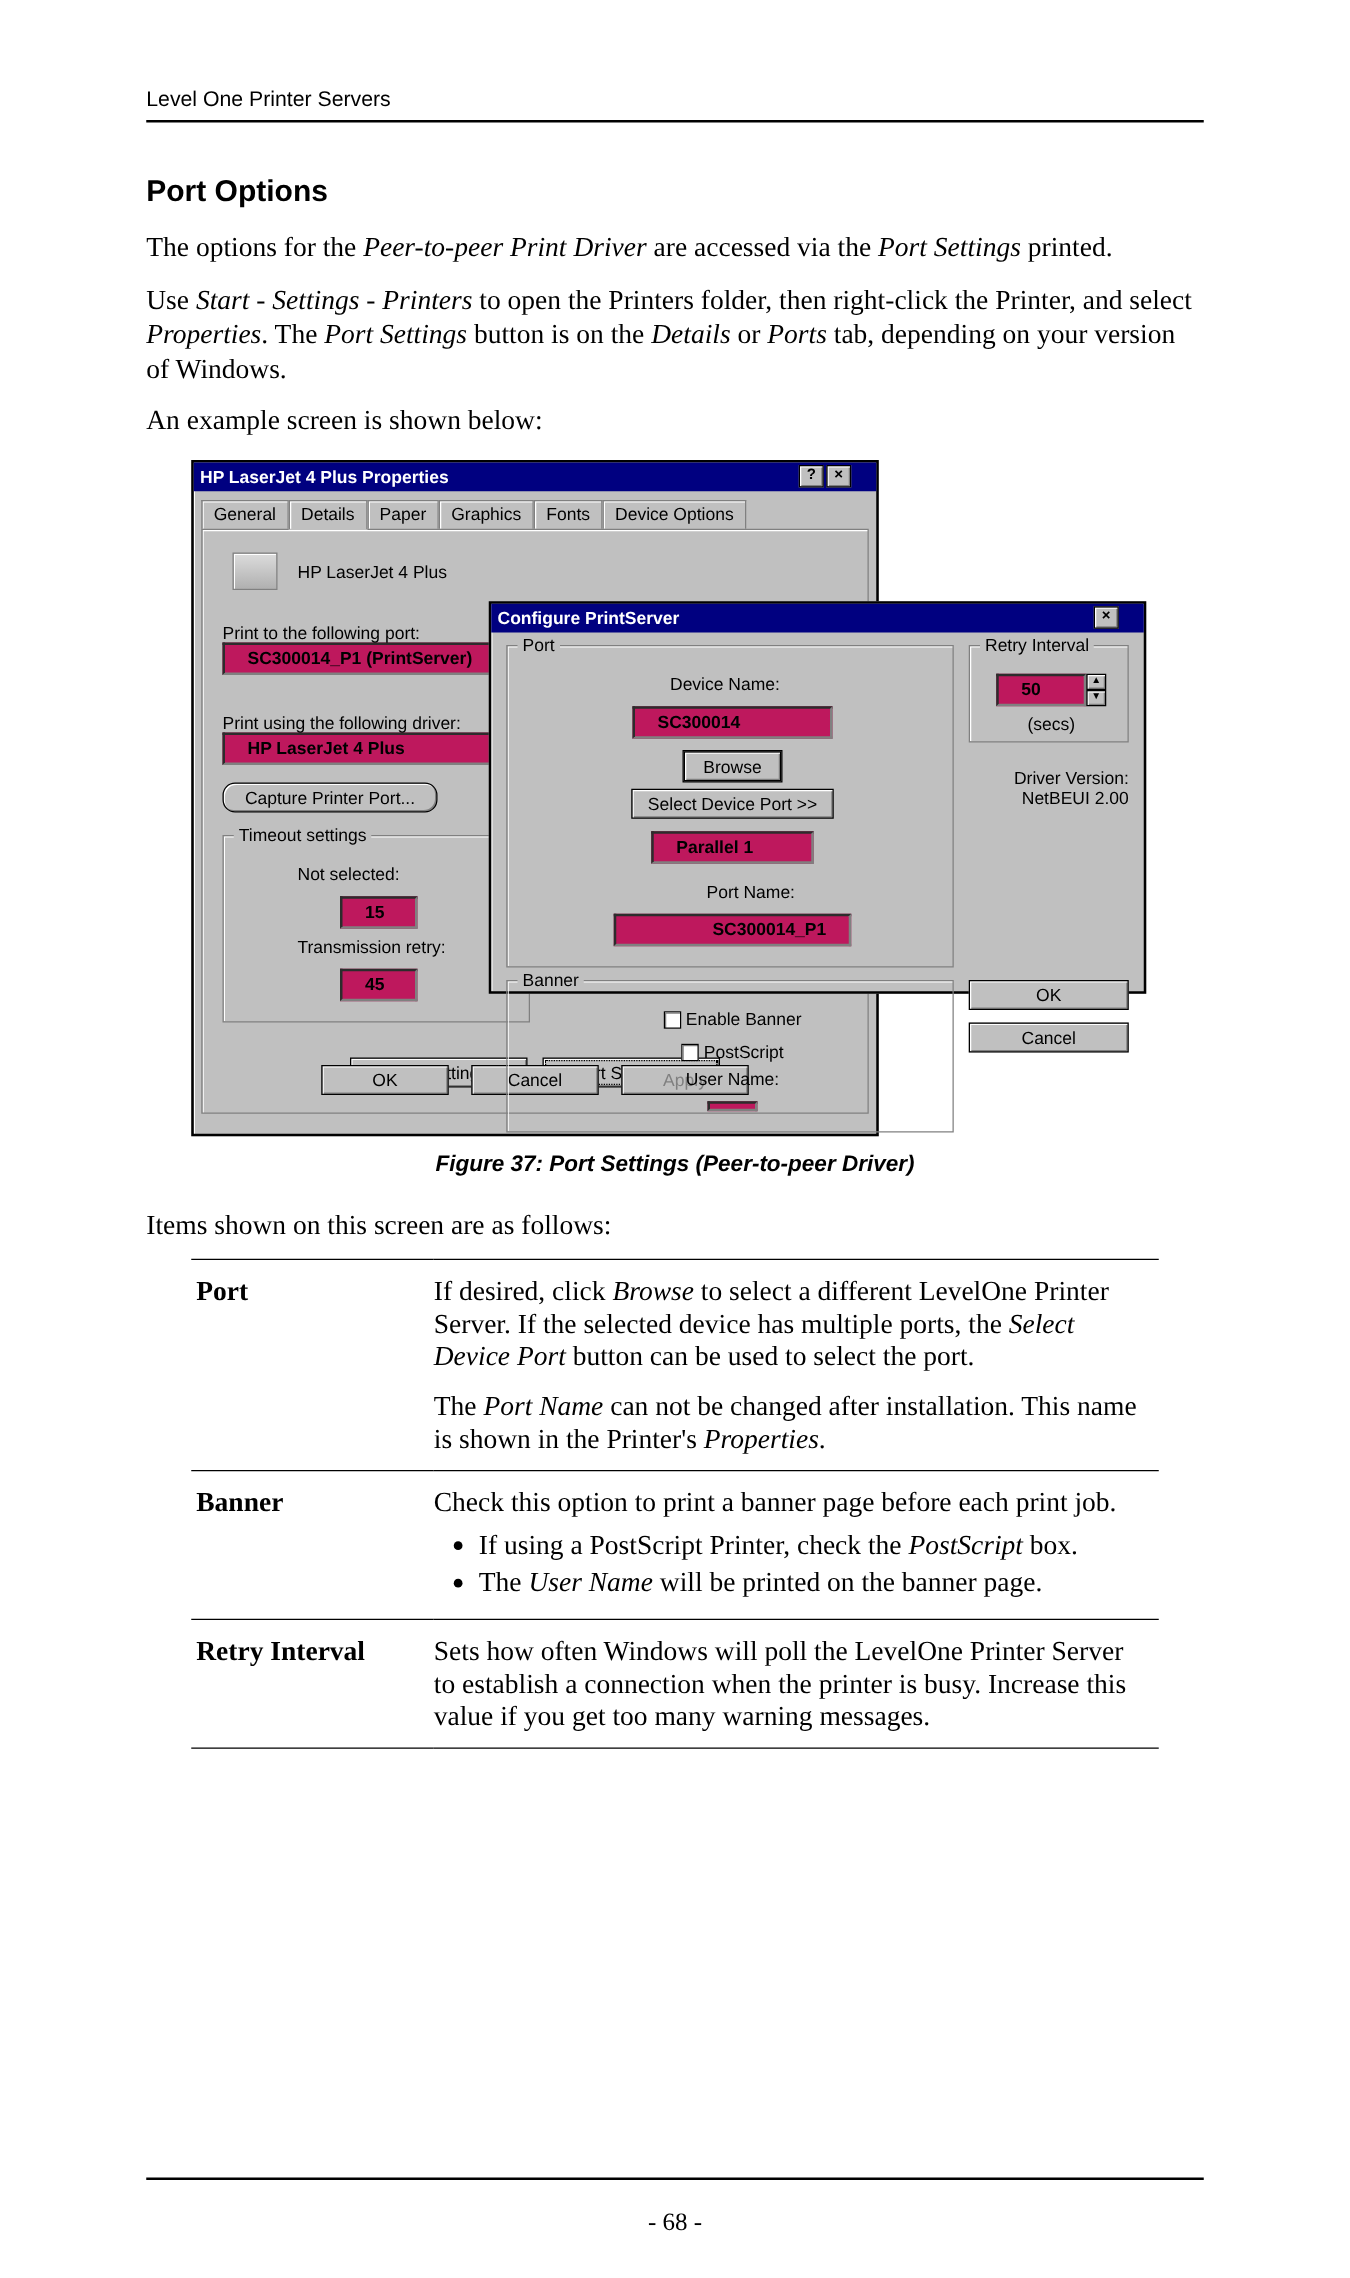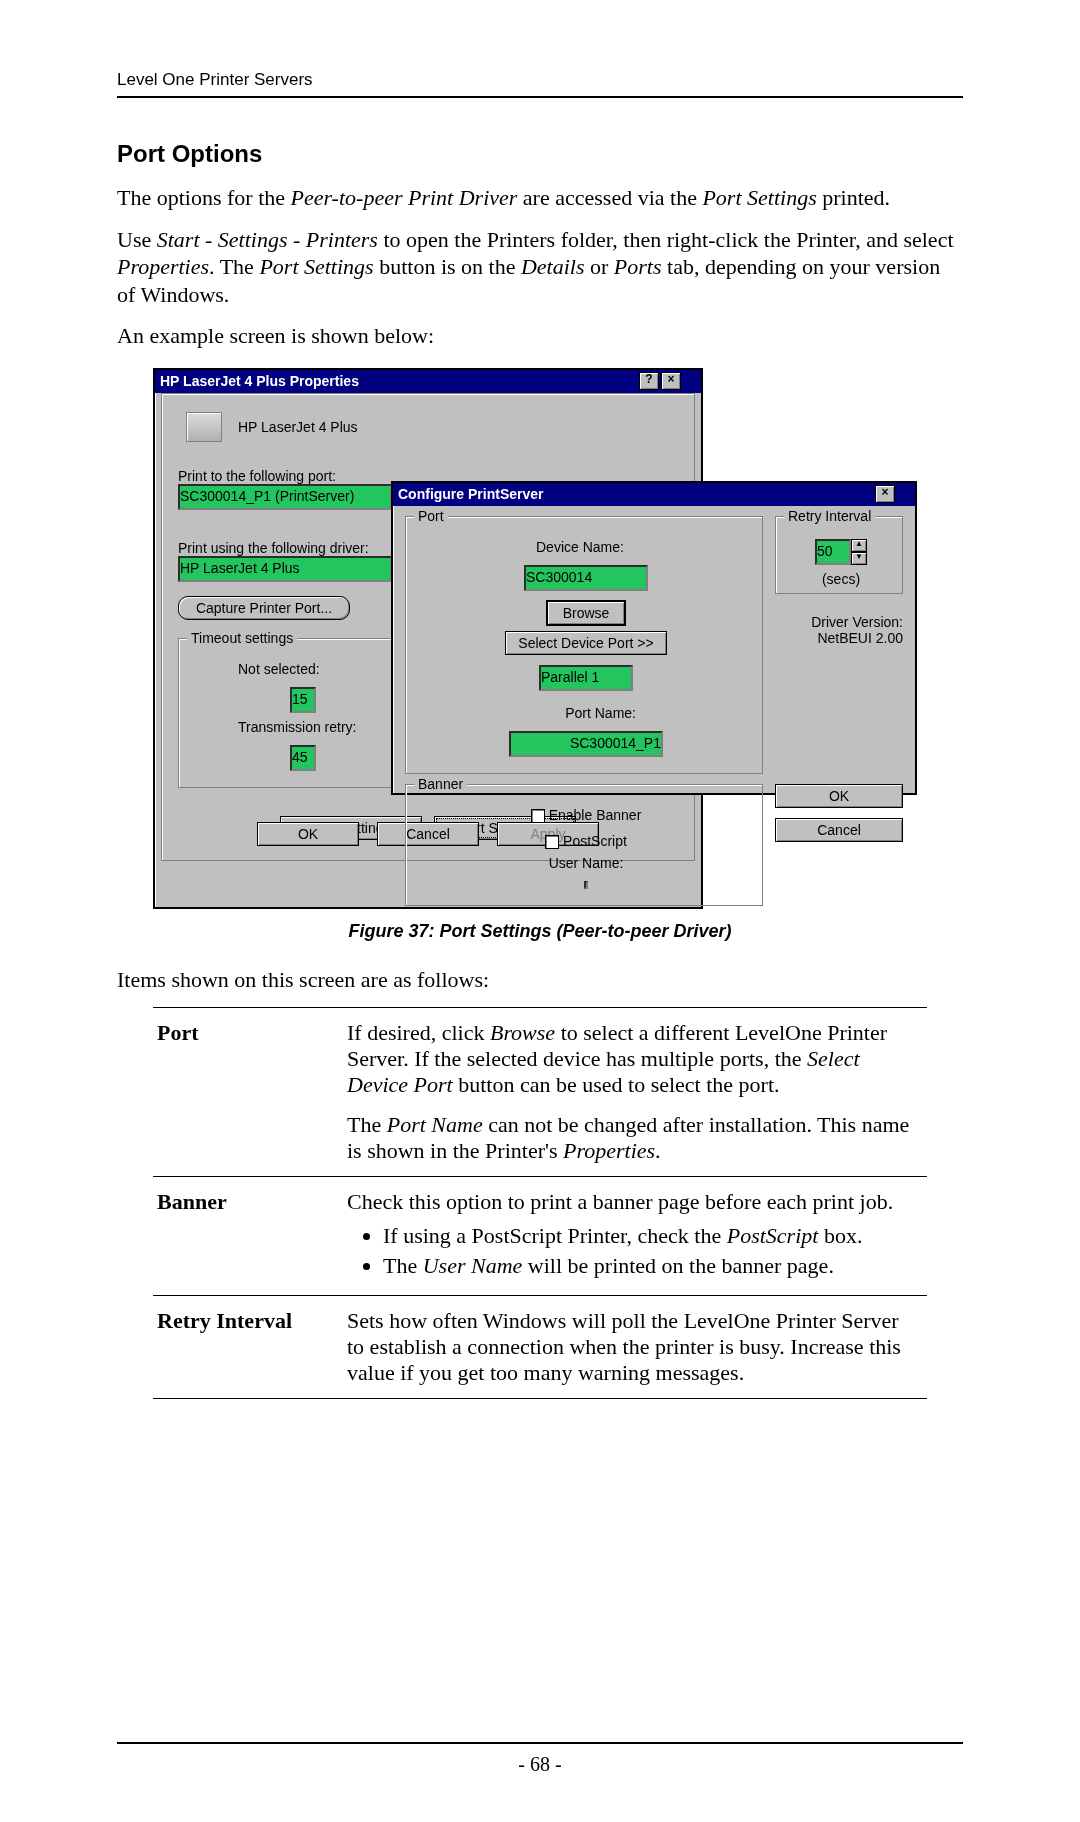--- a/index.html
+++ b/index.html
@@ -116,26 +116,27 @@
     margin: 6px 0 16px 8px;
   }
   .printer-icon {
     width: 34px; height: 28px;
     background: linear-gradient(#dcdcdc,#b0b0b0);
     border: 1px solid #808080;
     box-shadow: inset 1px 1px 0 #fff;
   }
   .lbl { font-size: 14px; }
   .sunken {
-    background: #22c55e;
+    background: #be185d;
     border: 2px inset #808080;
-    padding: 2px 0;
+    padding: 2px 18px;
     font-size: 14px;
     height: 18px;
     box-sizing: content-box;
+    font-weight: bold;
   }
   .btn3d {
     background: #c0c0c0;
     border: 1px solid #000;
     box-shadow: inset 1px 1px 0 #fff, inset -1px -1px 0 #808080;
     padding: 3px 10px;
     font-size: 14px;
     text-align: center;
     display: inline-block;
     min-width: 56px;
@@ -215,21 +216,21 @@
   ul.b li { margin-bottom: 4px; }
 
   .footrule {
     position: absolute;
     left: 117px; right: 117px;
     bottom: 78px;
     border-top: 2px solid #000;
   }
   .pagenum {
     position: absolute;
-    bottom: 46px;
+    bottom: 32px;
     left: 0; right: 0;
     text-align: center;
     font-size: 20px;
   }
 </style>
 </head>
 <body>
 
 <div class="page">
   <div class="running-head">Level One Printer Servers</div>
@@ -250,20 +251,28 @@
 
     <div class="win" style="left:0; top:0; width:546px; height:537px;">
       <div class="titlebar">
         <span>HP LaserJet 4 Plus Properties</span>
         <div class="tb-right">
           <div class="tb-btn">?</div>
           <div class="tb-btn">×</div>
         </div>
       </div>
 
+      <div class="tabs">
+        <div class="tab">General</div>
+        <div class="tab active">Details</div>
+        <div class="tab">Paper</div>
+        <div class="tab">Graphics</div>
+        <div class="tab">Fonts</div>
+        <div class="tab">Device Options</div>
+      </div>
 
       <div class="tab-body">
         <div class="printer-row">
           <div class="printer-icon"></div>
           <span class="lbl">HP LaserJet 4 Plus</span>
         </div>
 
         <div class="lbl" style="margin-top:26px;">Print to the following port:</div>
         <div class="sunken" style="width:210px;">SC300014_P1  (PrintServer)</div>
 

